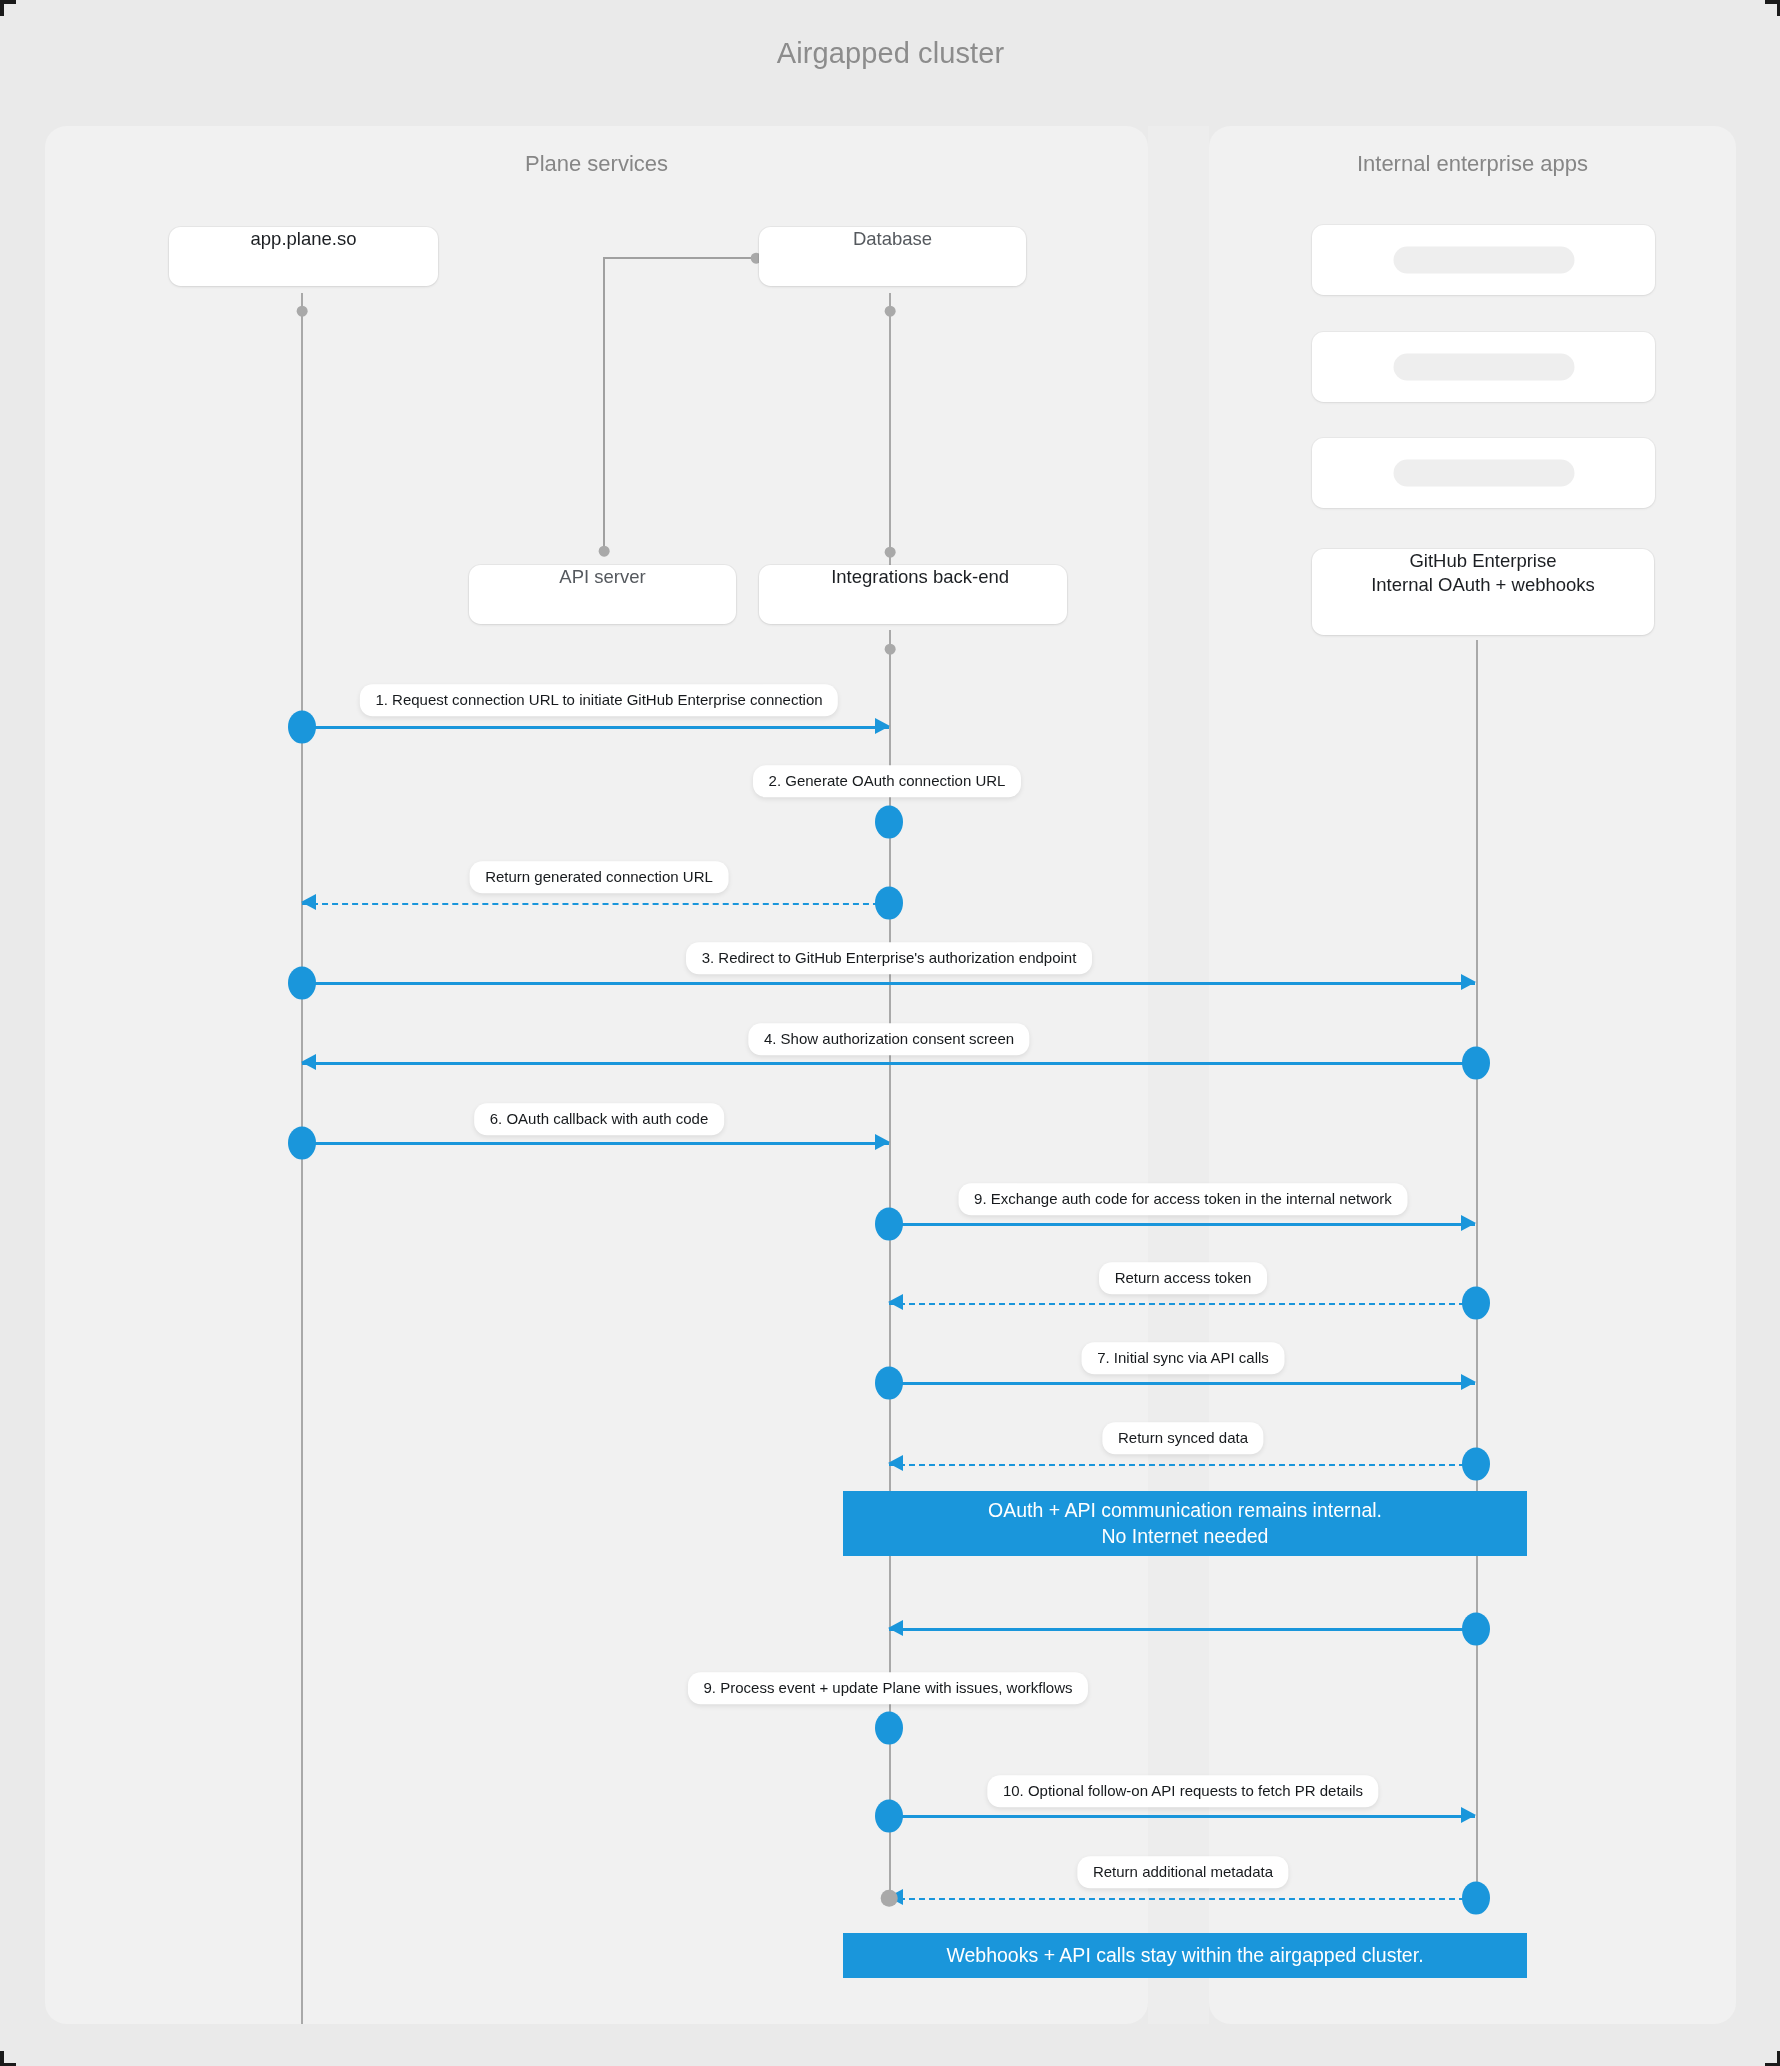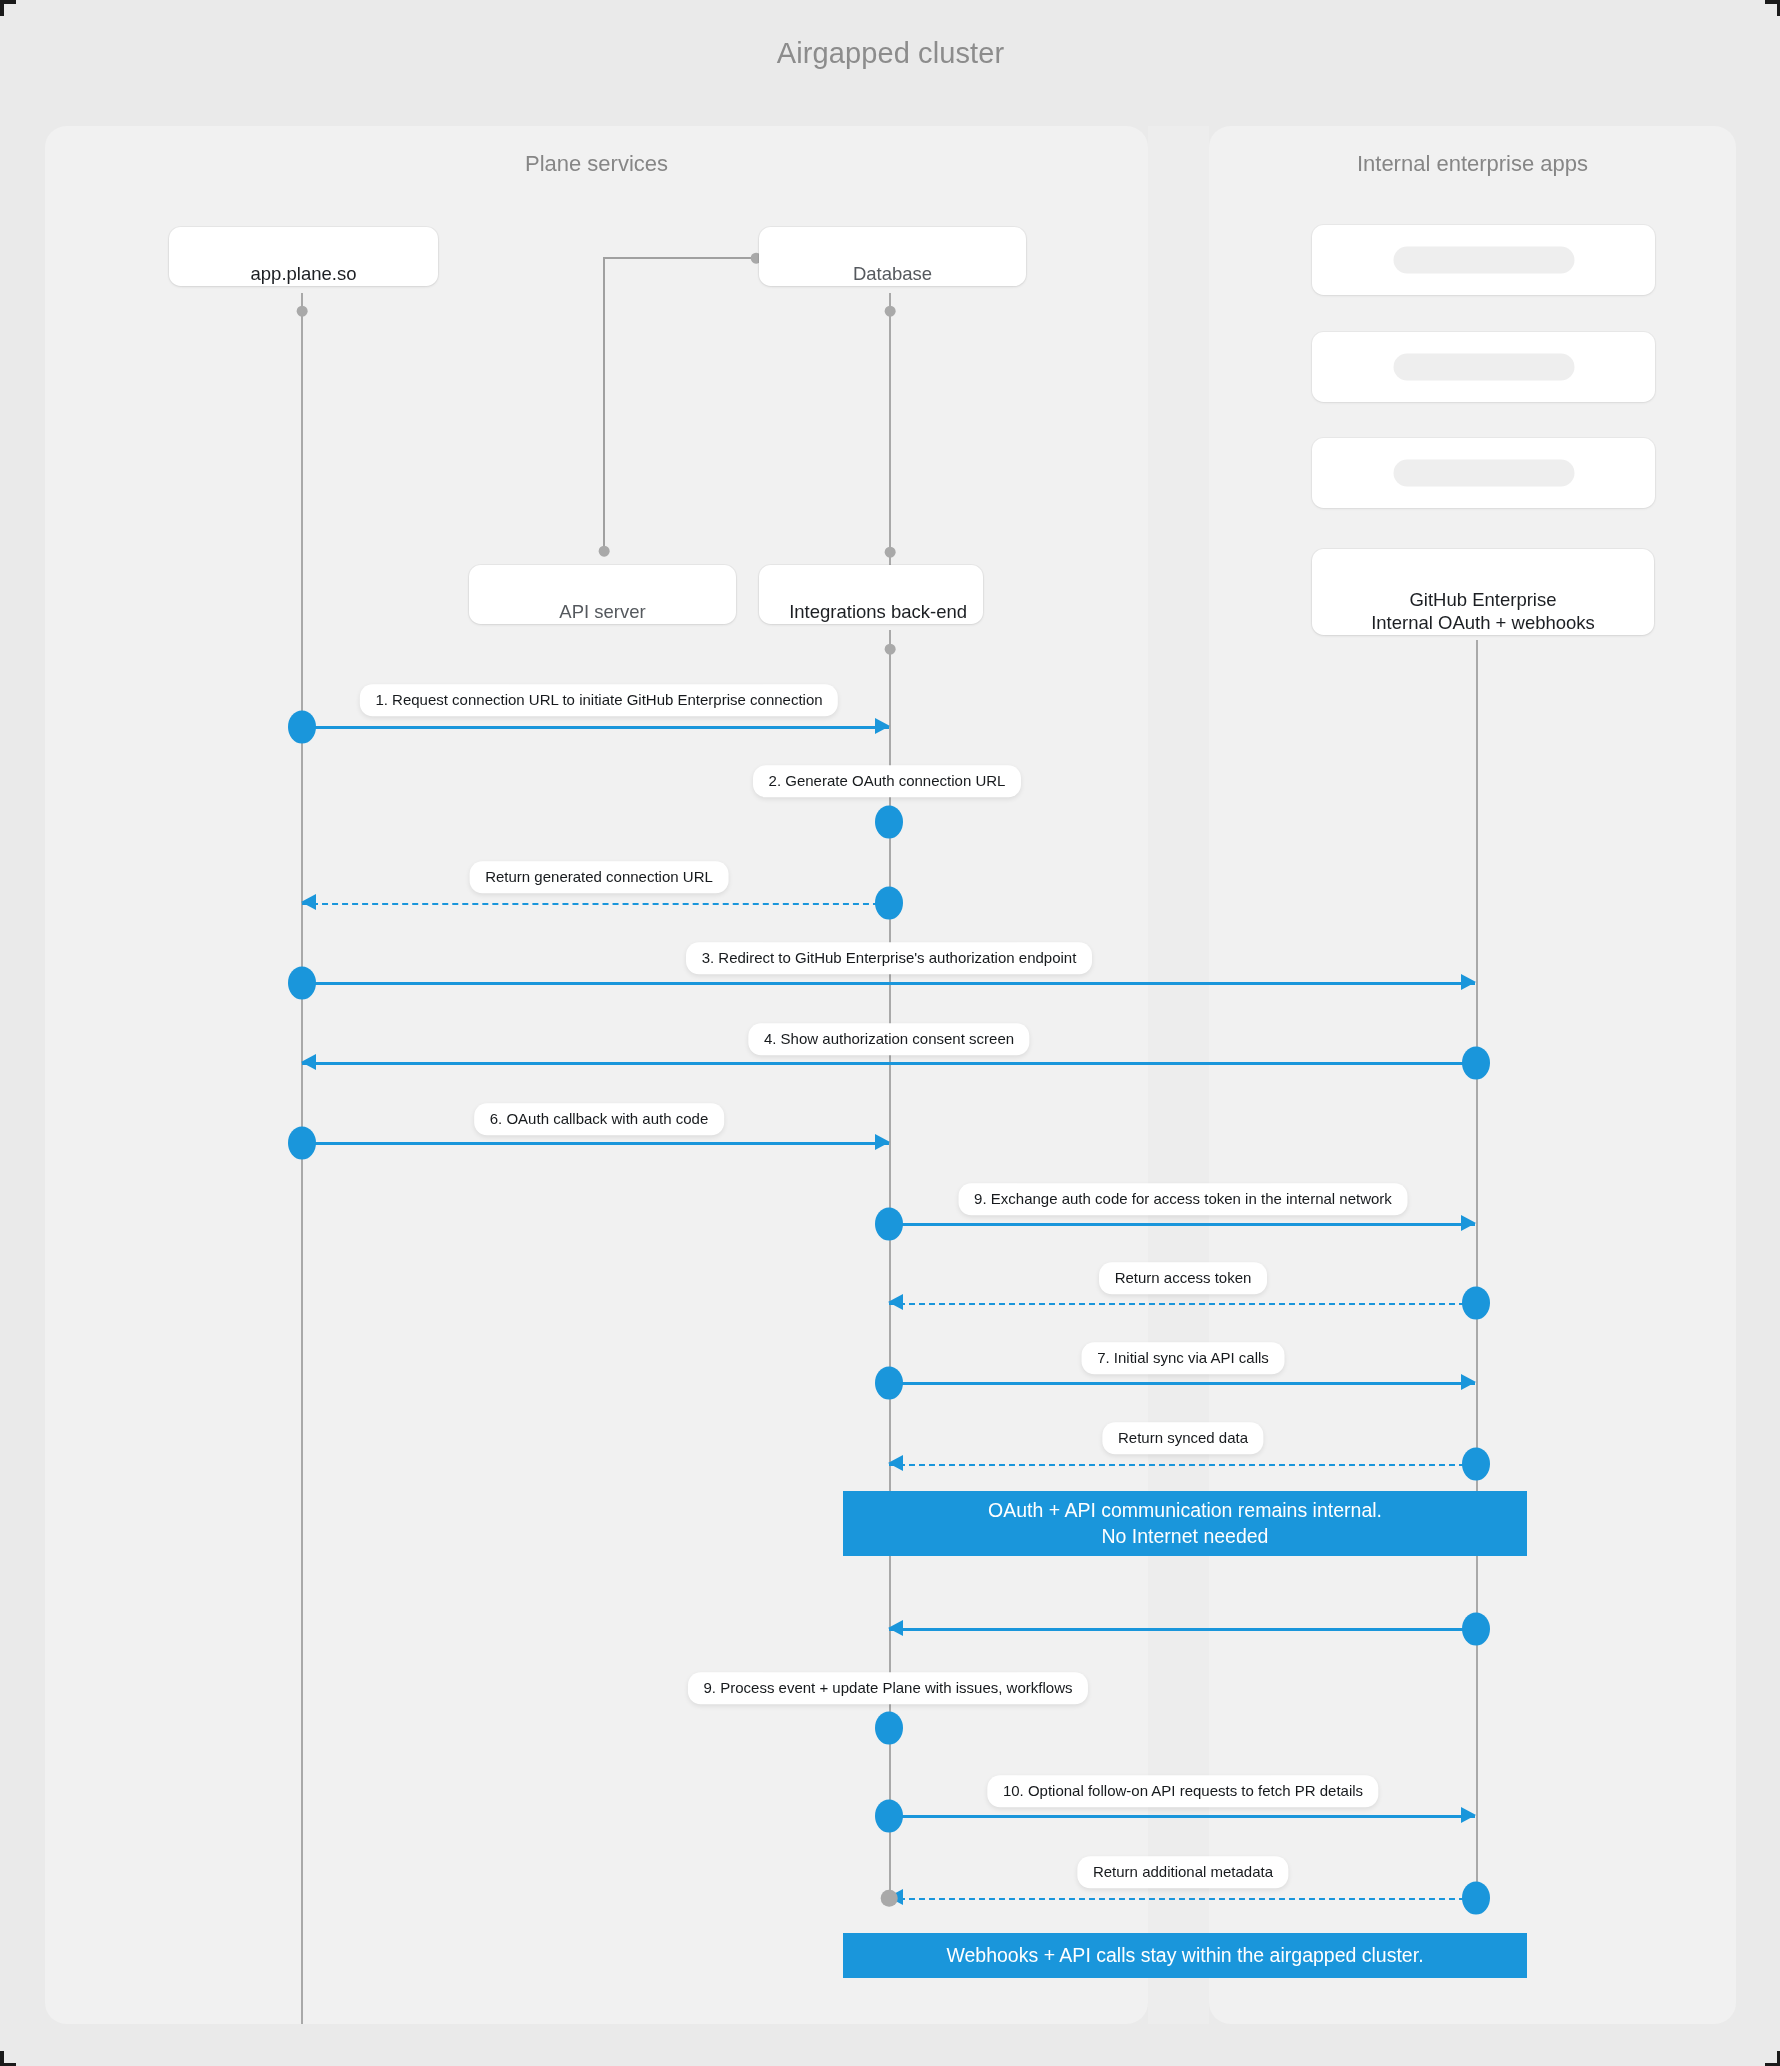--- a/index.html
+++ b/index.html
@@ -38,28 +38,28 @@
   #panel-internal{left:1209px;top:126px;width:527px;height:1898px;}
   .panel-title{
     position:absolute;left:0;top:25px;width:100%;
     text-align:center;font-size:22px;color:#868686;font-weight:400;
   }
 
   
   .node{
     position:absolute;background:#ffffff;border-radius:11.7px;
     box-shadow:0 1px 2.9px rgba(0,0,0,.09), 0 0 0 1px rgba(0,0,0,.035);
-    display:flex;align-items:flex-end;justify-content:center;
+    display:flex;align-items:flex-start;justify-content:center;
     text-align:center;color:#1c1f23;font-size:18.5px;line-height:1.28;
     padding:0 9.8px;box-sizing:border-box;
   }
   #node-app{left:169px;top:227px;width:269px;height:59px;}
   #node-db{left:759px;top:227px;width:267px;height:59px;color:#55595e;}
   #node-api{left:469px;top:565px;width:267px;height:59px;color:#55595e;}
-  #node-int{left:759px;top:565px;width:224px;height:59px;padding-left:24px;}
+  #node-int{left:759px;top:565px;width:308px;height:59px;padding-left:24px;}
   #node-ghe{left:1312px;top:549px;width:342px;height:86px;}
   #node-ghe .lbl{white-space:pre-line;}
 
   
   .skel{
     position:absolute;left:1312px;width:343px;height:70px;
     background:#fff;border-radius:11.7px;
     box-shadow:0 1px 2.9px rgba(0,0,0,.07), 0 0 0 1px rgba(0,0,0,.03);
   }
   .skel .bar{

